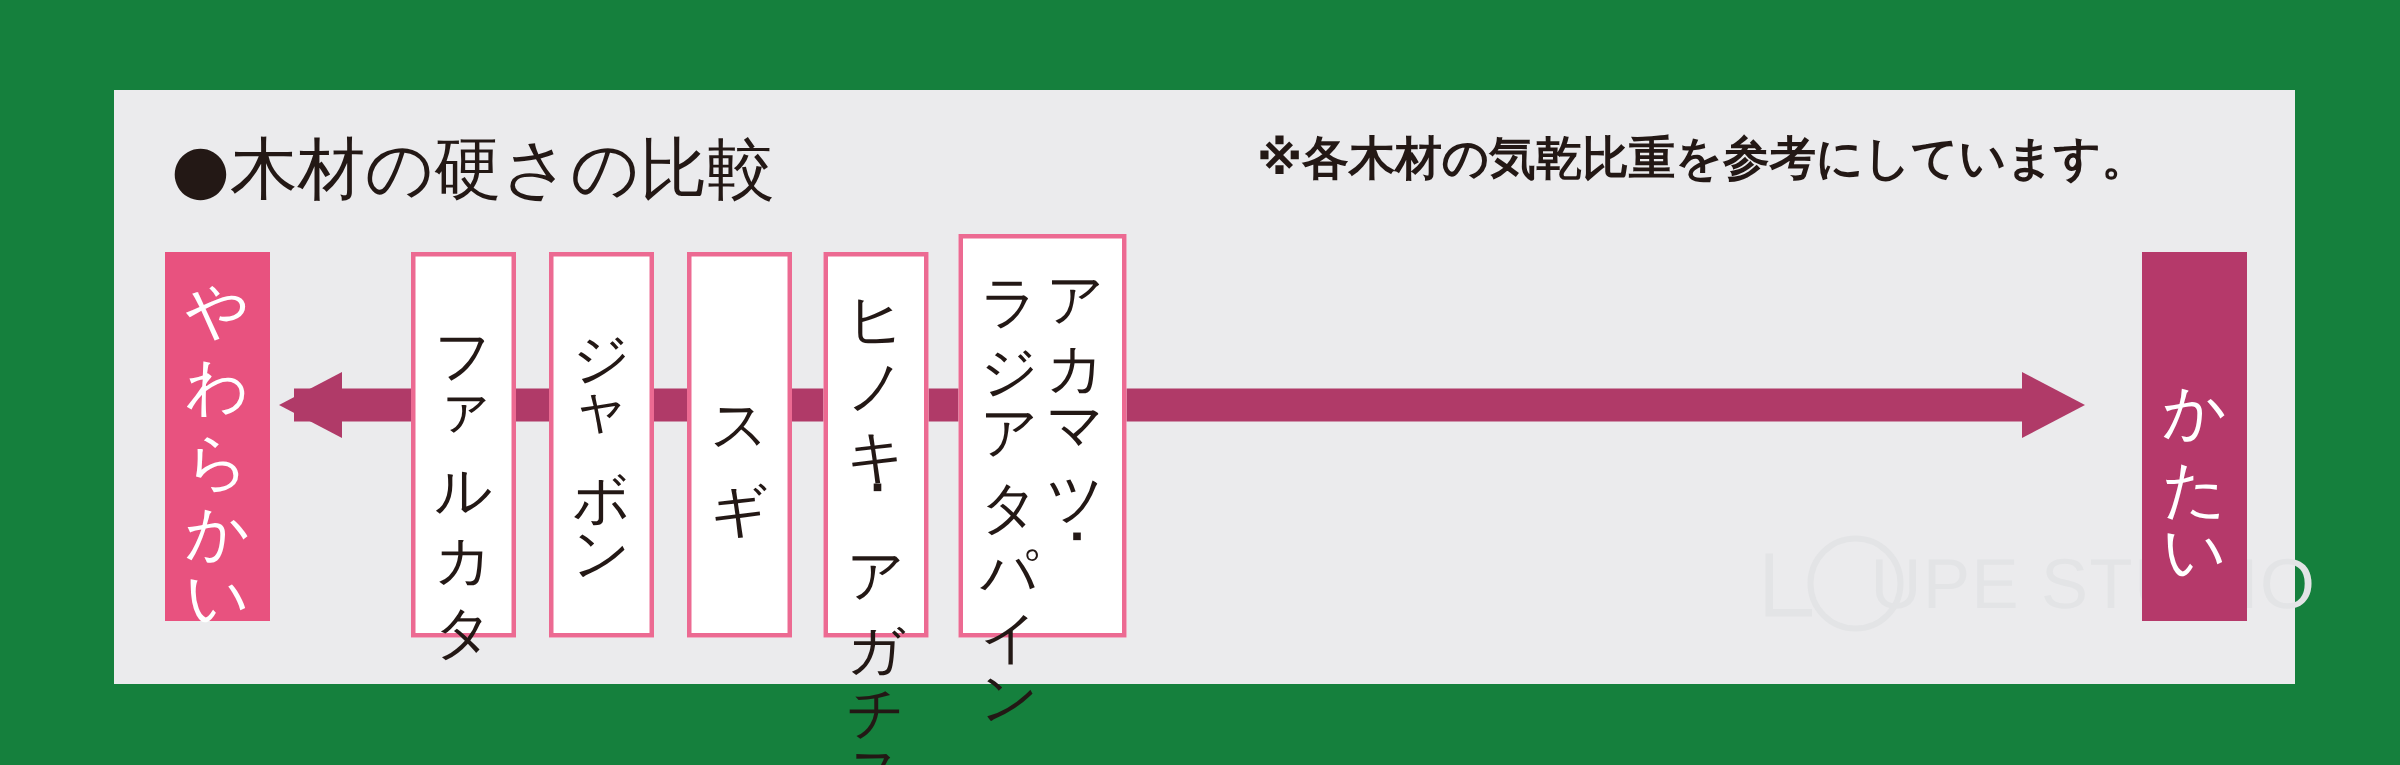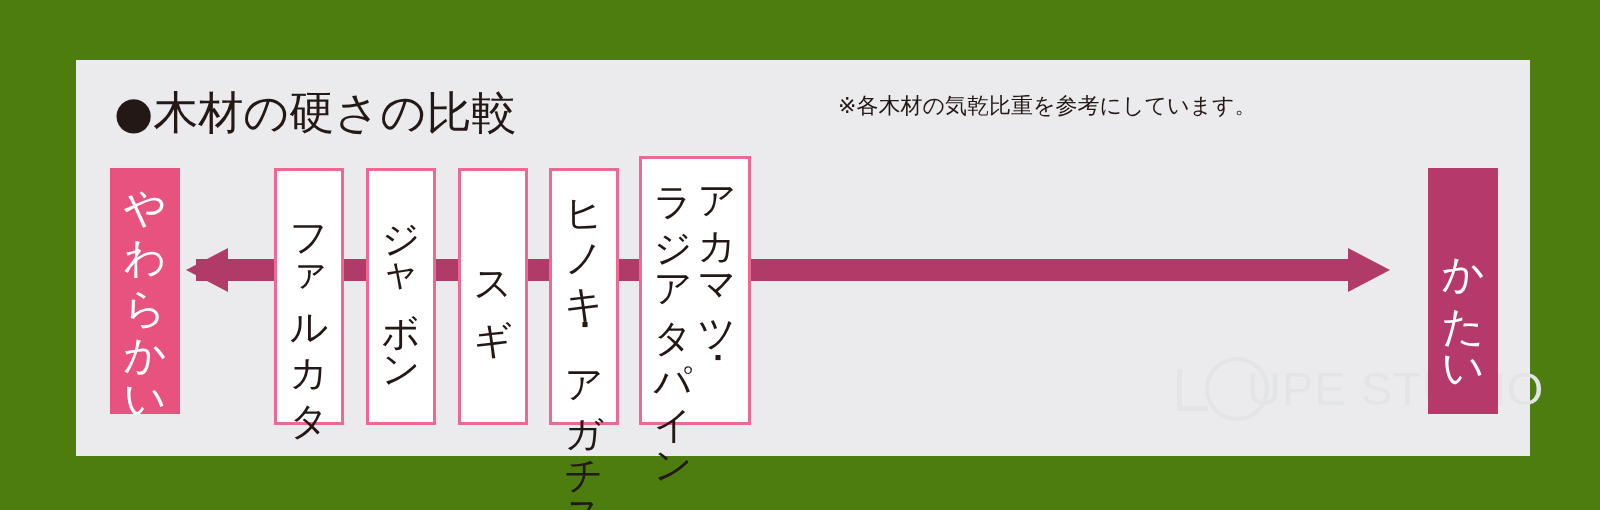--- a/index.html
+++ b/index.html
@@ -9,21 +9,21 @@
     background: #ffffff;
   }
   body {
     font-family: "DejaVu Sans", "Liberation Sans", sans-serif;
   }
 
   #stage {
     position: relative;
     width: 1600px;
     height: 510px;
-    background: #4d7c0f;
+    background: #15803d;
     overflow: hidden;
   }
 
   
   #panel {
     position: absolute;
     left: 76px;
     top: 60px;
     width: 1454px;
     height: 396px;
@@ -41,25 +41,25 @@
     color: #231815;
     white-space: nowrap;
     font-weight: 400;
   }
 
   
   #note {
     position: absolute;
     left: 838px;
     top: 84px;
-    font-size: 22px;
+    font-size: 31px;
     line-height: 44px;
     color: #231815;
     white-space: nowrap;
-    font-weight: 400;
+    font-weight: 700;
   }
 
   
   #watermark {
     position: absolute;
     left: 1175px;
     top: 355px;
     width: 360px;
     height: 72px;
     pointer-events: none;

